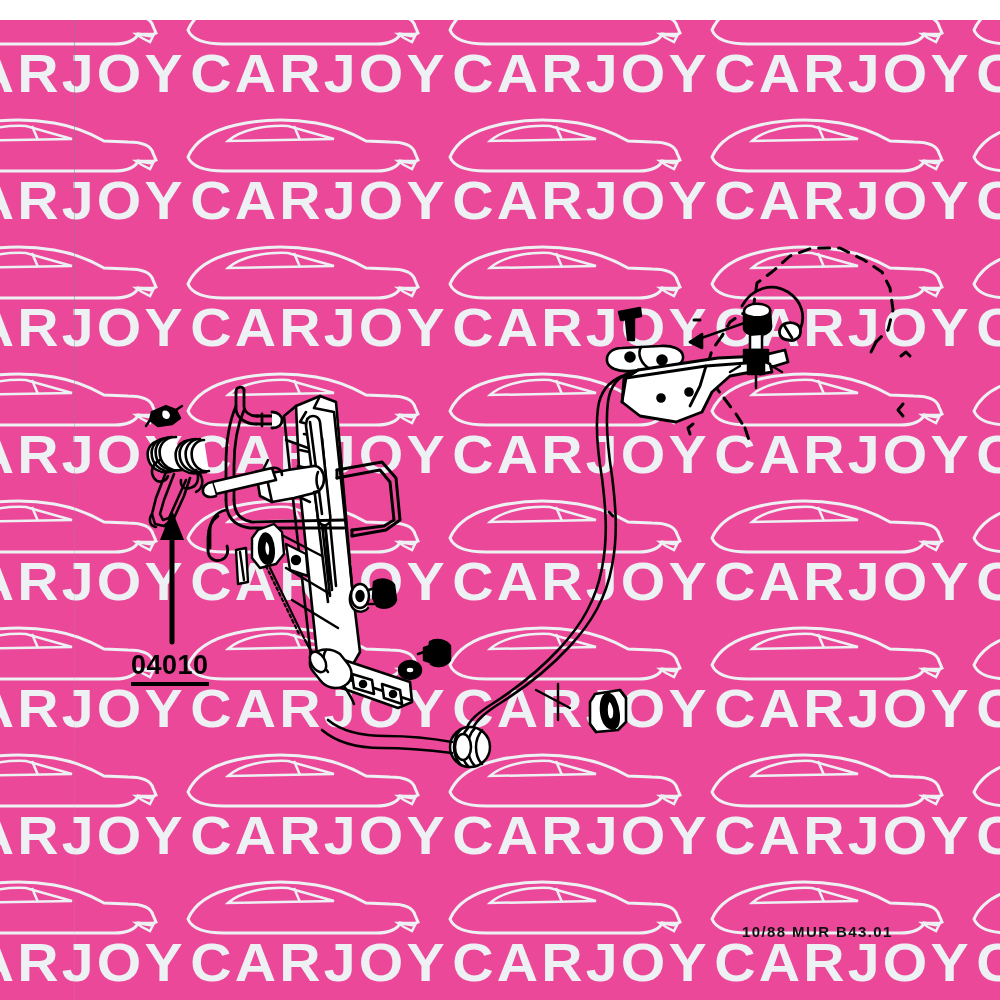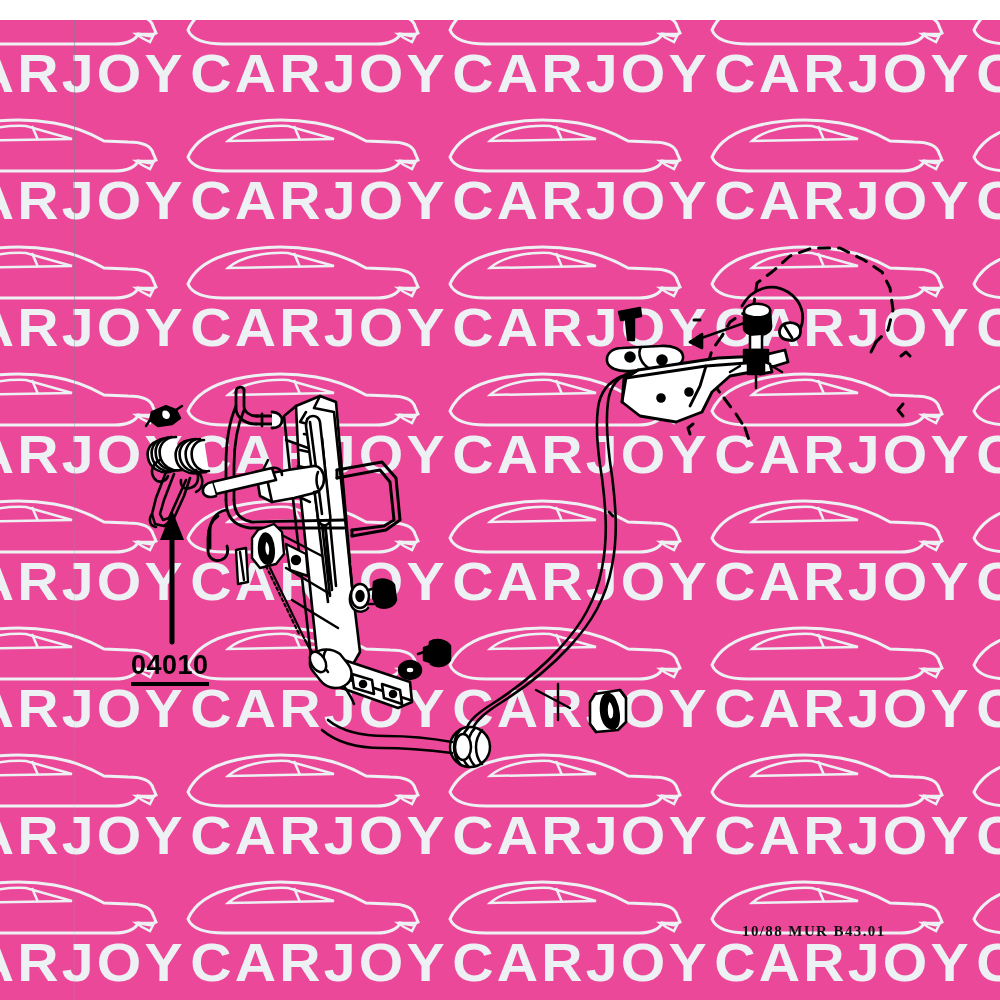--- a/index.html
+++ b/index.html
@@ -68,21 +68,21 @@
     font-size: 27px;
     border-bottom: 4px solid #000;
     padding-bottom: 3px;
     line-height: 1;
   }
   #footer-code {
     position: absolute;
     z-index: 4;
     left: 742px;
     top: 903px;
-    font-family: Liberation Serif, serif;
+    font-family: Liberation Sans, sans-serif;
     font-size: 15px;
     font-weight: bold;
     color: #111;
     letter-spacing: 1.4px;
     white-space: nowrap;
   }
 </style>
 </head>
 <body>
 

